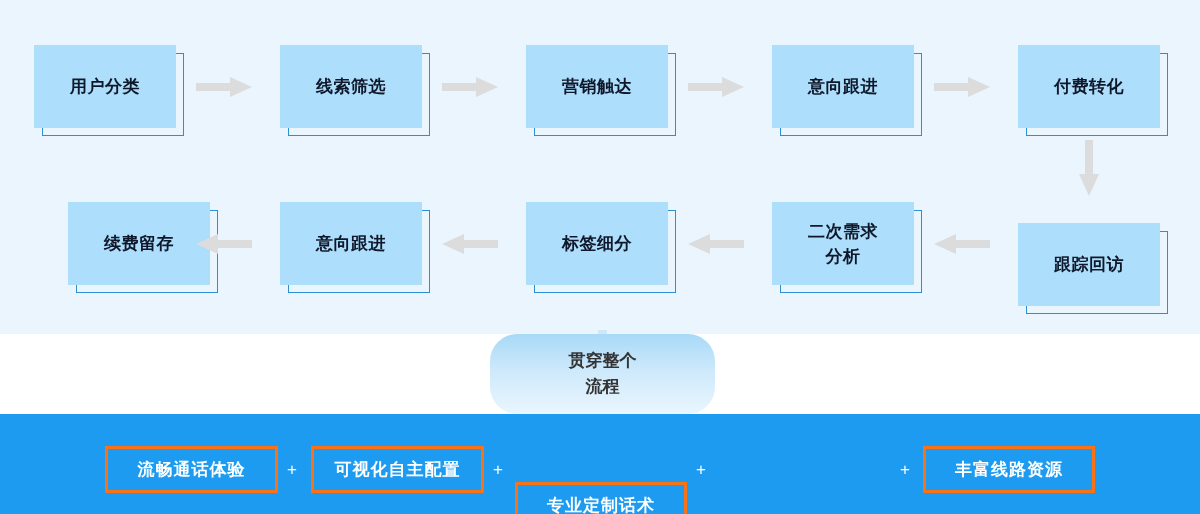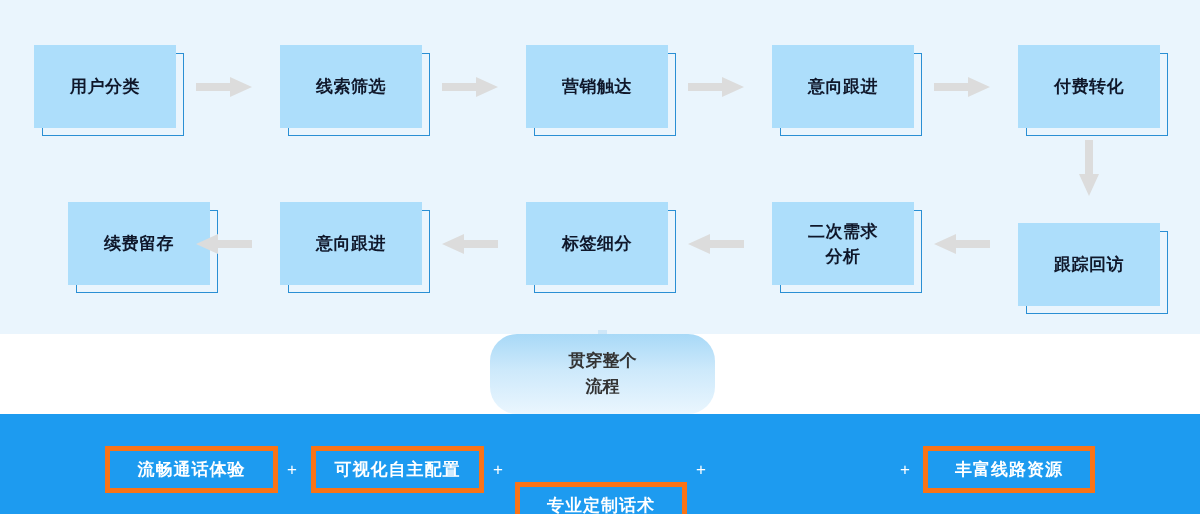--- a/index.html
+++ b/index.html
@@ -126,21 +126,21 @@
     width: 9px;
     height: 6px;
     background: #cfe7f8;
   }
 
   
   .chip {
     position: absolute;
     top: 446px;
     height: 47px;
-    border: 5px solid #f97316;
+    border: 3px solid #f97316;
     box-sizing: border-box;
     display: flex;
     align-items: center;
     justify-content: center;
   }
   .chip .label {
     color: #ffffff;
     font-size: 17px;
     font-weight: bold;
     letter-spacing: 1px;

